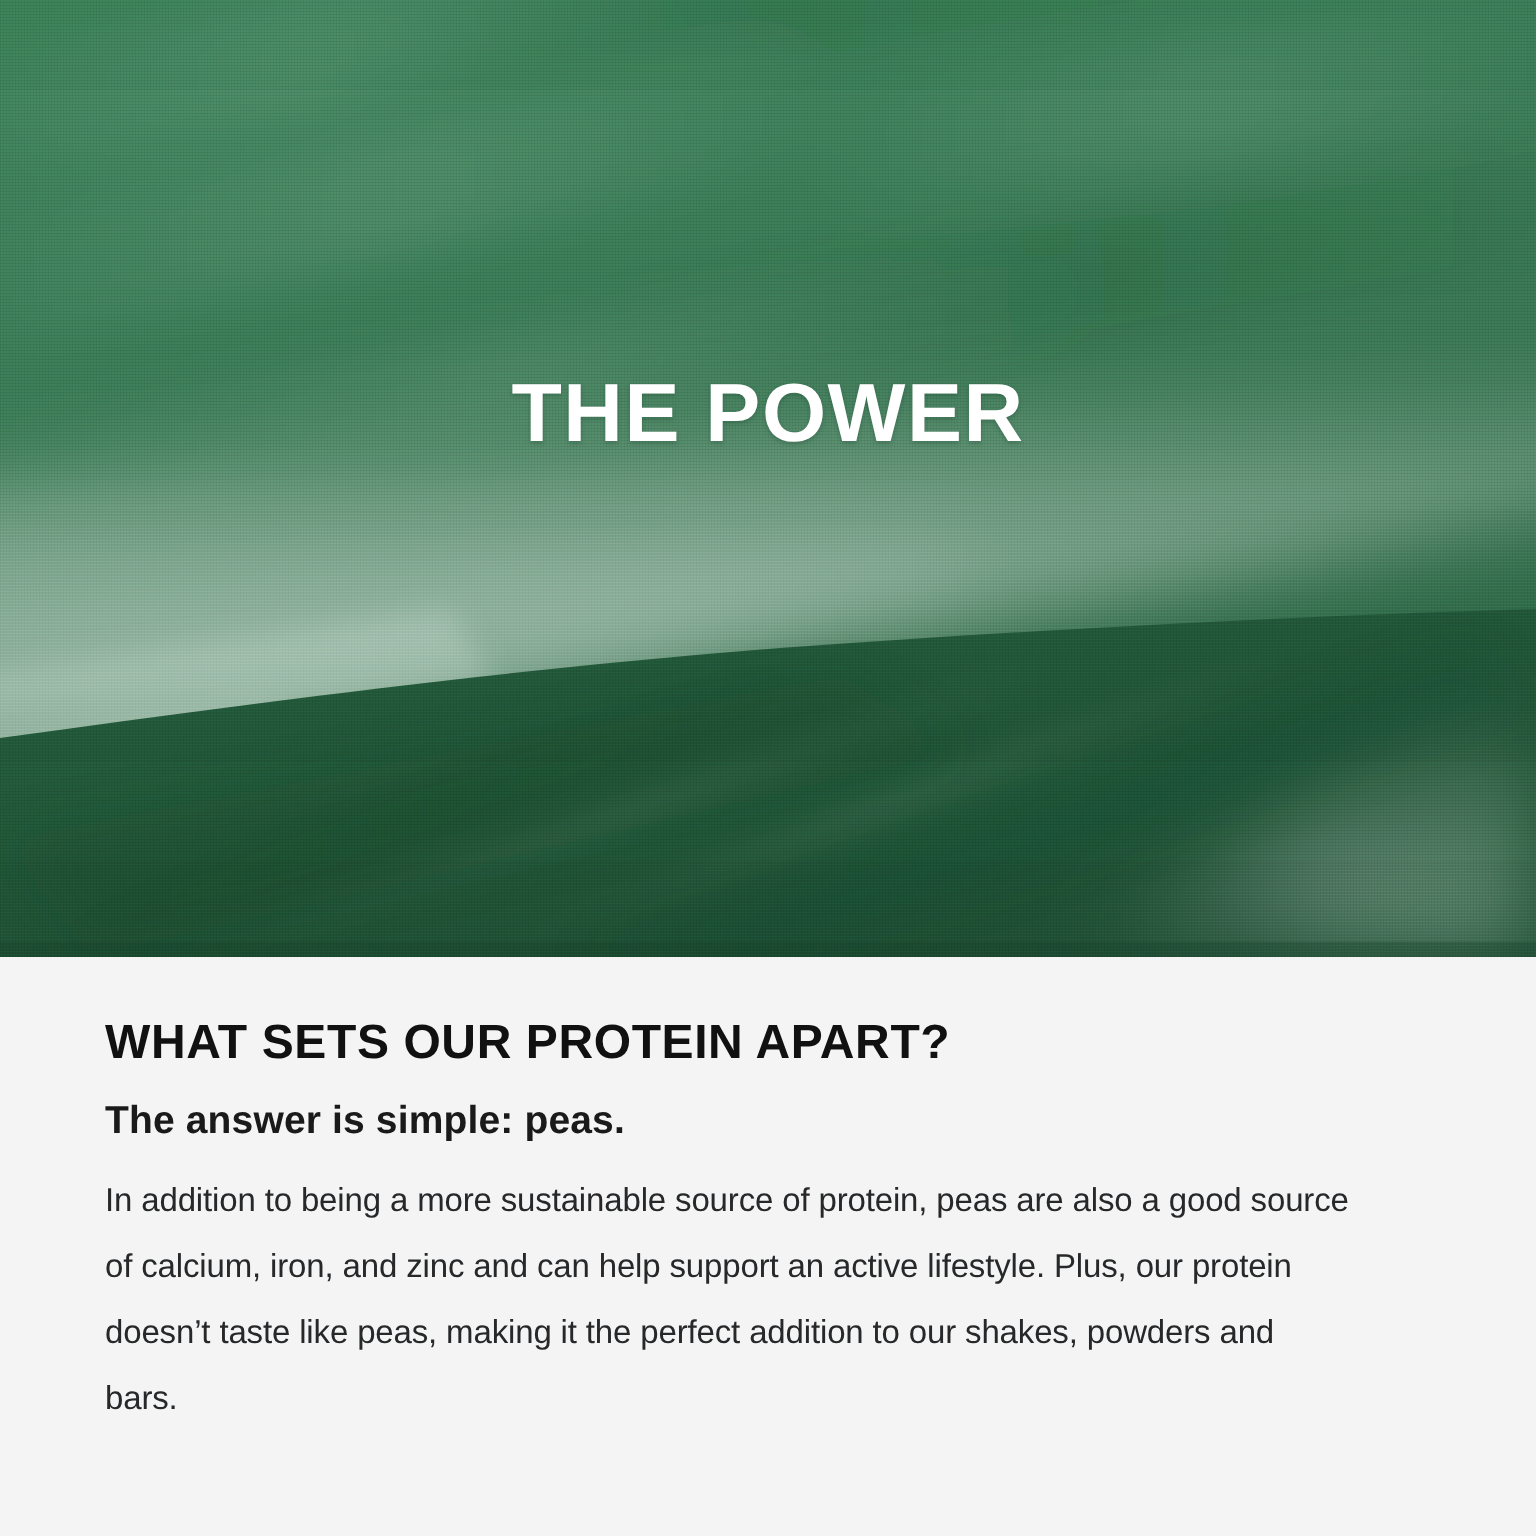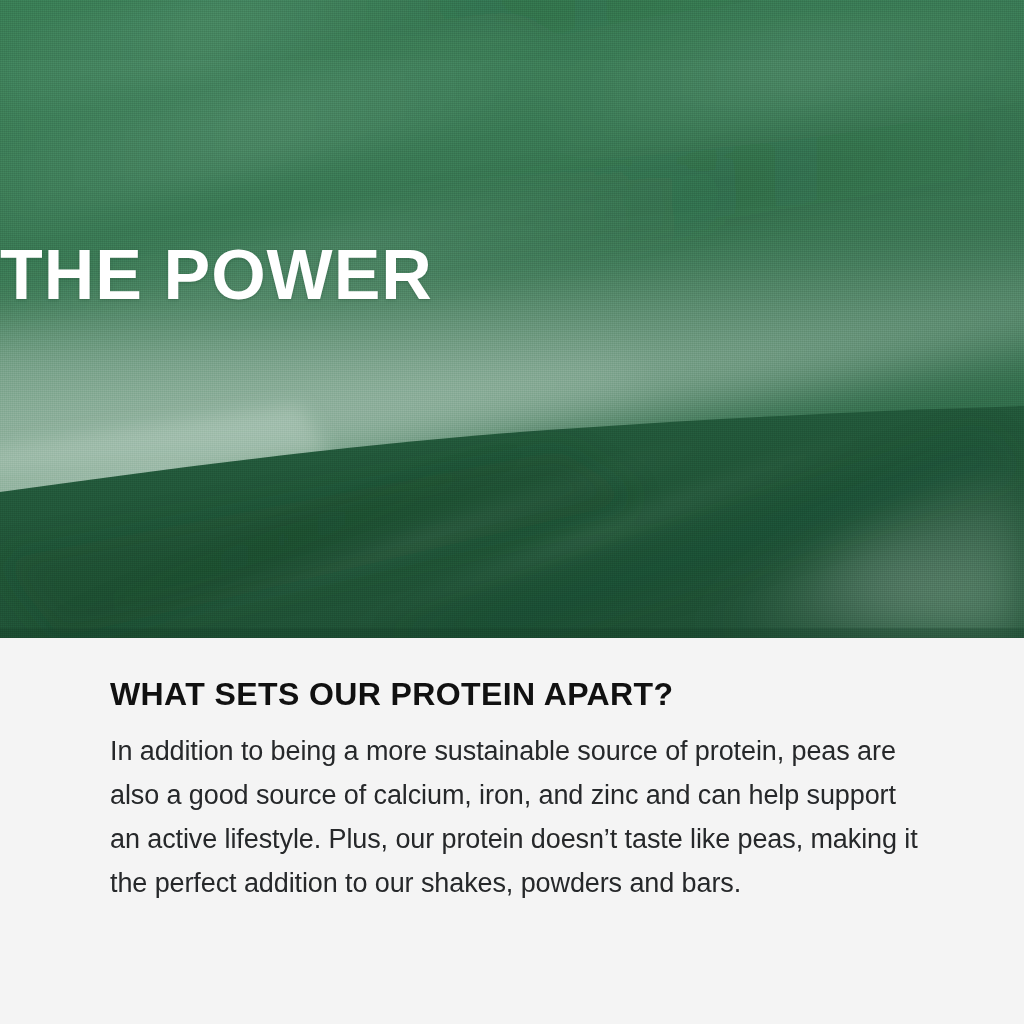--- a/index.html
+++ b/index.html
@@ -50,42 +50,42 @@
       repeating-linear-gradient(0deg, rgba(0,0,0,.16) 0px, rgba(0,0,0,.16) 1px, rgba(255,255,255,.10) 1px, rgba(255,255,255,.10) 2px),
       repeating-linear-gradient(90deg, rgba(0,0,0,.13) 0px, rgba(0,0,0,.13) 1px, rgba(255,255,255,.09) 1px, rgba(255,255,255,.09) 2px);
     mix-blend-mode: overlay;
   }
 
   .hero-title {
     position: absolute;
     left: 0;
     top: 232px;
     width: 1024px;
-    text-align: left;
+    text-align: center;
     color: #ffffff;
     font-family: "Liberation Sans", sans-serif;
     font-weight: 700;
-    font-size: 70px;
+    font-size: 55px;
     line-height: 86px;
     letter-spacing: 1px;
     margin: 0;
     text-shadow: 0 1px 3px rgba(20,60,38,.30);
   }
   .hero-title .l2 { display: block; }
 
   
   .panel {
     position: absolute;
     left: 0;
     top: 638px;
     width: 1024px;
     height: 386px;
     background: #f4f4f4;
     box-sizing: border-box;
-    padding: 0 96px 0 110px;
+    padding: 0 96px 0 70px;
   }
   .panel-heading {
     margin: 0;
     padding-top: 38px;
     color: #111111;
     font-family: "Liberation Sans", sans-serif;
     font-weight: 700;
     font-size: 32px;
     line-height: 36px;
     letter-spacing: .4px;
@@ -99,21 +99,21 @@
     font-size: 26px;
     line-height: 30px;
     letter-spacing: .1px;
   }
   .panel-body {
     margin: 0;
     padding-top: 17px;
     color: #26282a;
     font-family: "Liberation Sans", sans-serif;
     font-weight: 400;
-    font-size: 27px;
+    font-size: 22px;
     line-height: 44px;
     letter-spacing: -.1px;
     max-width: 830px;
   }
 </style>
 </head>
 <body>
 
 <div class="page">
 
@@ -223,16 +223,17 @@
 
     <div class="hero-grain"></div>
 
     <h1 class="hero-title">
       <span class="l1">THE POWER</span>
     </h1>
   </section>
 
   <section class="panel">
     <h2 class="panel-heading">WHAT SETS OUR PROTEIN APART?</h2>
+    <p class="panel-subheading">The answer is simple: peas.</p>
     <p class="panel-body">In addition to being a more sustainable source of protein, peas are also a good source of calcium, iron, and zinc and can help support an active lifestyle. Plus, our protein doesn’t taste like peas, making it the perfect addition to our shakes, powders and bars.</p>
   </section>
 
 </div>
 
 </body></html>

